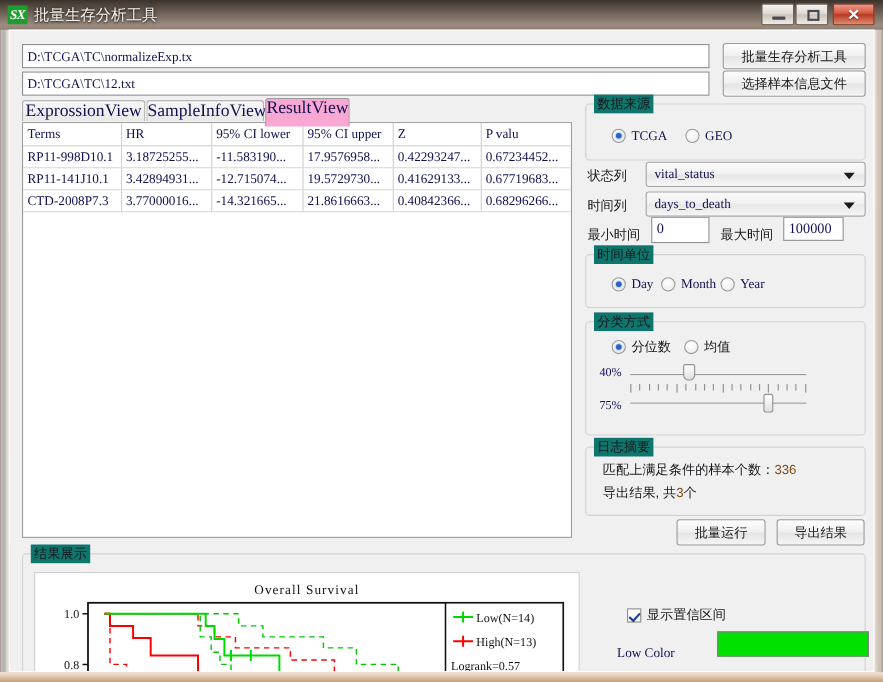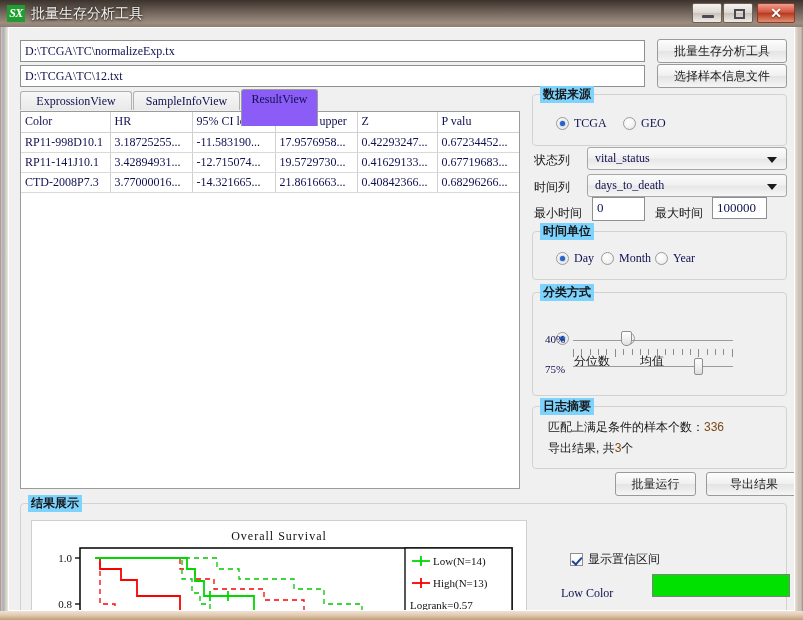--- a/index.html
+++ b/index.html
@@ -107,24 +107,23 @@
     font-size:12px; color:#1a1a1a; text-align:center;
     cursor:pointer; user-select:none;
   }
   .groupbox {
     position:absolute;
     border:1px solid #d2d2d2; border-radius:4px;
     background:transparent;
   }
   .group-title {
     position:absolute; top:-9px; left:7px;
-    background:#7dd3fc; padding:0 3px;
+    background:#0f766e; padding:0 3px;
     font-size:12px; color:#16171a;
     white-space:nowrap;
-    font-weight:bold;
   }
   .lbl {
     position:absolute; font-size:12px; color:#16171a; white-space:nowrap;
   }
   .lbl-mono {
     position:absolute; font-family:"Liberation Serif", serif;
     font-size:12px; color:#101050; white-space:nowrap;
   }
   .radio {
     position:absolute; display:flex; align-items:center; cursor:pointer; white-space:nowrap;
@@ -133,21 +132,21 @@
     width:13px; height:13px; border-radius:50%;
     background: radial-gradient(circle at 40% 35%, #ffffff 0%, #f2f2f2 60%, #dadada 100%);
     border:1px solid #9a9a9a; margin-right:5px; position:relative; flex:0 0 auto;
   }
   .radio.on .dot::after {
     content:""; position:absolute; left:3px; top:3px; width:5px; height:5px;
     border-radius:50%; background:#2a63c4;
     box-shadow: 0 0 2px #2a63c4;
   }
   .radio .rlabel { font-family:"Liberation Serif", serif; font-size:12px; color:#101050; }
-  .radio .rlabel.cn { font-family:Liberation Mono, monospace; color:#16171a;margin-top:46px; }
+  .radio .rlabel.cn { font-family:Liberation Mono, monospace; color:#16171a; }
   .combo {
     position:absolute;
     background: linear-gradient(180deg,#fbfbfb 0%,#f1f1f1 46%,#e7e7e7 54%,#f6f6f6 100%);
     border:1px solid #a6a6a6; border-radius:3px;
     cursor:pointer;
   }
   .combo .ctext {
     position:absolute; left:7px; top:3px;
     font-family:"Liberation Serif", serif; font-size:12px; color:#101050;
   }
@@ -179,25 +178,25 @@
   }
   .checkbox .clabel { font-size:12px; color:#16171a; }
 
   
   .tabstrip { position:absolute; }
   .tab {
     position:absolute; top:0; height:19px;
     border:1px solid #b0b0b0; border-bottom:none;
     border-radius:3px 3px 0 0;
     background: linear-gradient(180deg,#f7f7f7 0%,#e9e9e9 100%);
-    font-family:"Liberation Serif", serif; font-size:12px; color:#101050;
+    font-family:"Liberation Serif", serif; font-size:16px; color:#101050;
     line-height:18px; text-align:center; cursor:pointer; user-select:none;
   }
   .tab.active {
-    background:#8b5cf6; color:#101050; top:-2px; height:37px; z-index:3;
+    background:#f9a8d4; color:#101050; top:-2px; height:26px; z-index:3;
     border-color:#9b9b9b;
   }
 
   
   #table-panel {
     position:absolute; background:#ffffff; border:1px solid #9b9b9b; overflow:hidden;
   }
   table.grid {
     border-collapse:collapse; width:100%;
     font-family:"Liberation Serif", serif; font-size:12px; color:#101050;
@@ -272,21 +271,21 @@
         <colgroup>
           <col style="width:89px">
             <col style="width:82px">
             <col style="width:83px">
           <col style="width:82px">
             <col style="width:80px">
             <col style="width:82px">
         </colgroup>
         <thead>
           <tr>
-            <th>Color</th>
+            <th>Terms</th>
             <th>HR</th>
             <th>95% CI lower</th>
             <th>95% CI upper</th>
             <th>Z</th>
             <th>P valu</th>
           </tr>
         </thead>
         <tbody>
           <tr>
             <td>RP11-998D10.1</td>
@@ -408,21 +407,21 @@
       <span class="group-title">日志摘要</span>
       <div class="log-line" style="left:15px; top:12px;">
         <span>匹配上满足条件的样本个数：</span><span class="log-num">336</span>
       </div>
       <div class="log-line" style="left:15px; top:33px;">
         <span>导出结果, 共</span><span class="log-num">3</span><span>个</span>
       </div>
     </div>
 
     <div class="btn" style="left:606px; top:444px; width:81px; height:24px; line-height:22px;">批量运行</div>
-    <div class="btn" style="left:697px; top:444px; width:96px; height:24px; line-height:22px;">导出结果</div>
+    <div class="btn" style="left:697px; top:444px; width:80px; height:24px; line-height:22px;">导出结果</div>
 
     <div class="groupbox" style="left:11px; top:475px; width:767px; height:115px;">
       <span class="group-title">结果展示</span>
     </div>
 
     <div id="chart-box" style="left:22px; top:492px; width:496px; height:98px;">
       <div id="chart-title">Overall Survival</div>
       <svg width="496" height="98" viewBox="0 0 496 98" style="position:absolute;left:0;top:0;">
 
         <rect x="48" y="27" width="432" height="72" fill="none" stroke="#111111" stroke-width="1.6"></rect>

